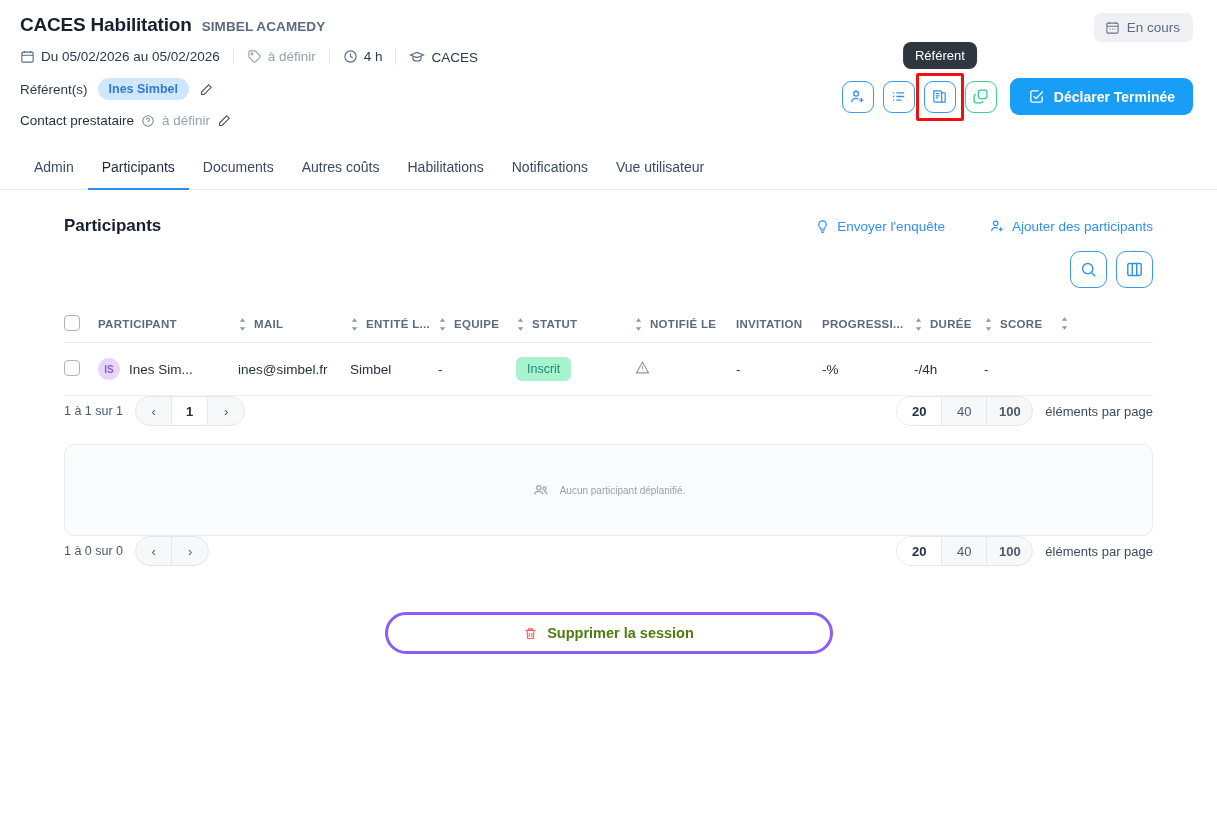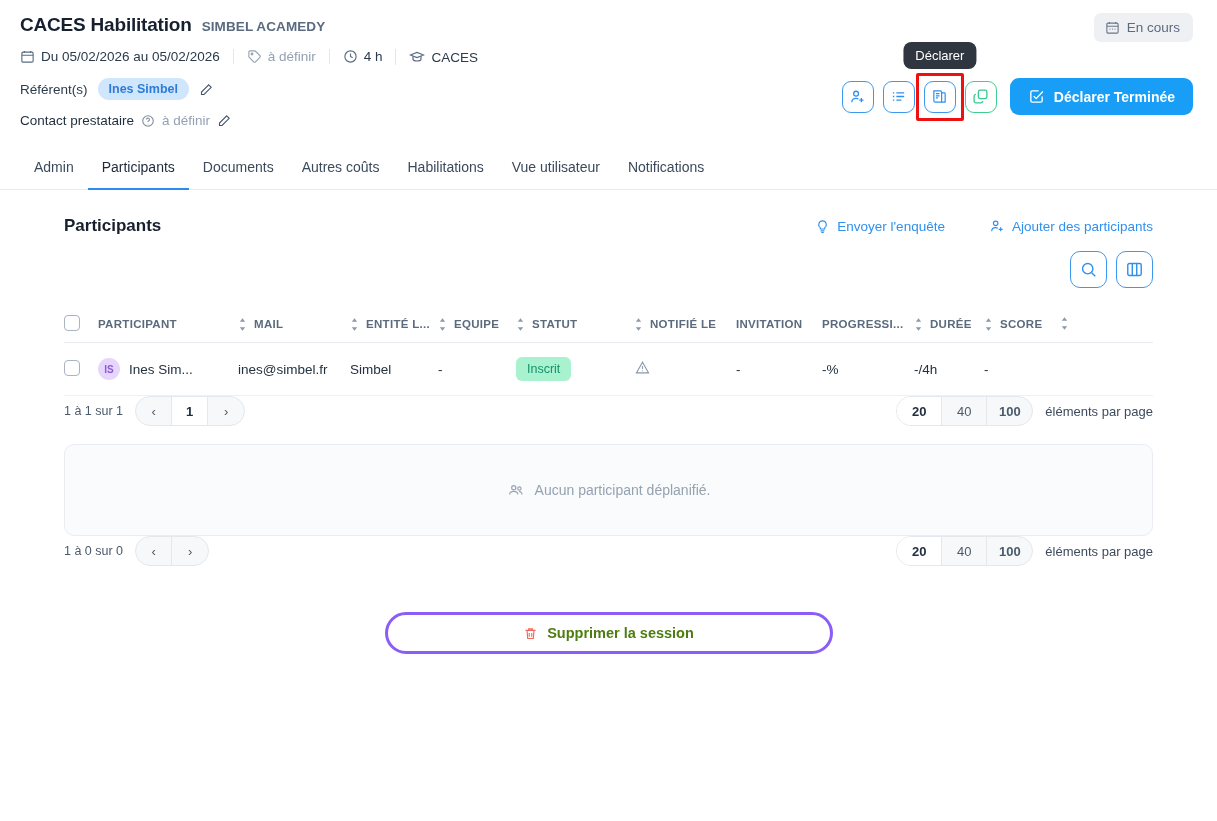--- a/index.html
+++ b/index.html
@@ -129,21 +129,21 @@
     min-width:45px; height:28px; display:flex; align-items:center; justify-content:center;
     font-size:13px; color:#4b5a6b; cursor:pointer; border-right:1px solid #e3e8ee;
   }
   .sz-btn:last-child { border-right:none;font-weight:bold; }
   .sz-btn.sel { background:#fff; font-weight:bold; color:#22303f; }
 
   
   .empty-panel {
     margin-top:18px; border:1px solid #e9edf2; border-radius:10px; background:#fafbfc;
     height:92px; display:flex; align-items:center; justify-content:center;
-    color:#96a2b0; font-size:14px; gap:10px;
+    color:#96a2b0; font-size:10px; gap:10px;
   }
   
   .delete-wrap { display:flex; justify-content:center; margin-top:46px; }
   .delete-btn {
     width:448px; padding:10px 0; border:3px solid #8b5cf6; border-radius:22px;
     background:#fff; color:#4d7c0f; font-size:14.5px; font-weight:bold;
     display:flex; align-items:center; justify-content:center; gap:9px; cursor:pointer;
   }
 </style>
 </head>
@@ -244,21 +244,21 @@
       </svg>
     </div>
 
     <div class="icon-btn">
       <svg width="17" height="17" viewBox="0 0 24 24" fill="none" stroke="#2f90ee" stroke-width="1.8">
         <path d="M4 7h2M4 12h2M4 17h2M9 7h11M9 12h11M9 17h7"></path>
       </svg>
     </div>
 
     <div class="icon-btn-wrap">
-      <div class="tooltip">Déclarer</div>
+      <div class="tooltip">Référent</div>
       <div class="hl-box"></div>
       <div class="icon-btn">
         <svg width="17" height="17" viewBox="0 0 24 24" fill="none" stroke="#2f90ee" stroke-width="1.7">
           <path d="M4 4h9a2 2 0 0 1 2 2v14H6a2 2 0 0 1-2-2V4z"></path>
           <path d="M15 7h4a1 1 0 0 1 1 1v12h-5"></path>
           <path d="M7 8h5M7 11h5M7 14h3"></path>
         </svg>
       </div>
     </div>
 
@@ -280,22 +280,22 @@
     </div>
   </div>
 </div>
 
 <div class="tabs">
   <div class="tab">Admin</div>
   <div class="tab active">Participants</div>
   <div class="tab">Documents</div>
   <div class="tab">Autres coûts</div>
   <div class="tab">Habilitations</div>
+  <div class="tab">Notifications</div>
   <div class="tab">Vue utilisateur</div>
-  <div class="tab">Notifications</div>
 </div>
 
 <div class="section">
   <div class="sec-head">
     <div class="sec-title">Participants</div>
     <div class="sec-links">
       <div class="link-blue">
         <span class="icon">
           <svg width="15" height="15" viewBox="0 0 24 24" fill="none" stroke="#2f90ee" stroke-width="1.7">
             <path d="M12 3a6 6 0 0 0-3.5 10.9V16h7v-2.1A6 6 0 0 0 12 3z"></path>

